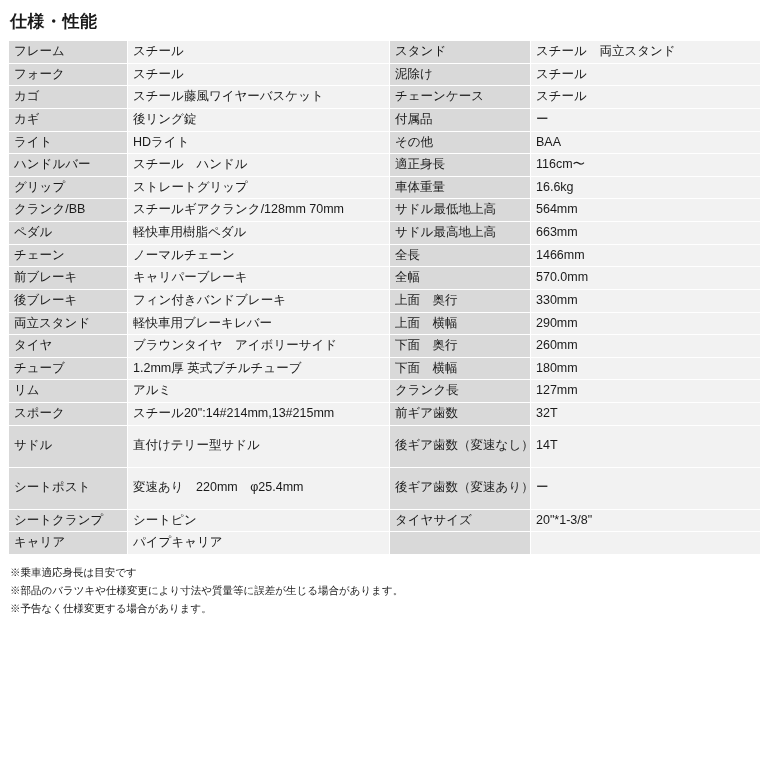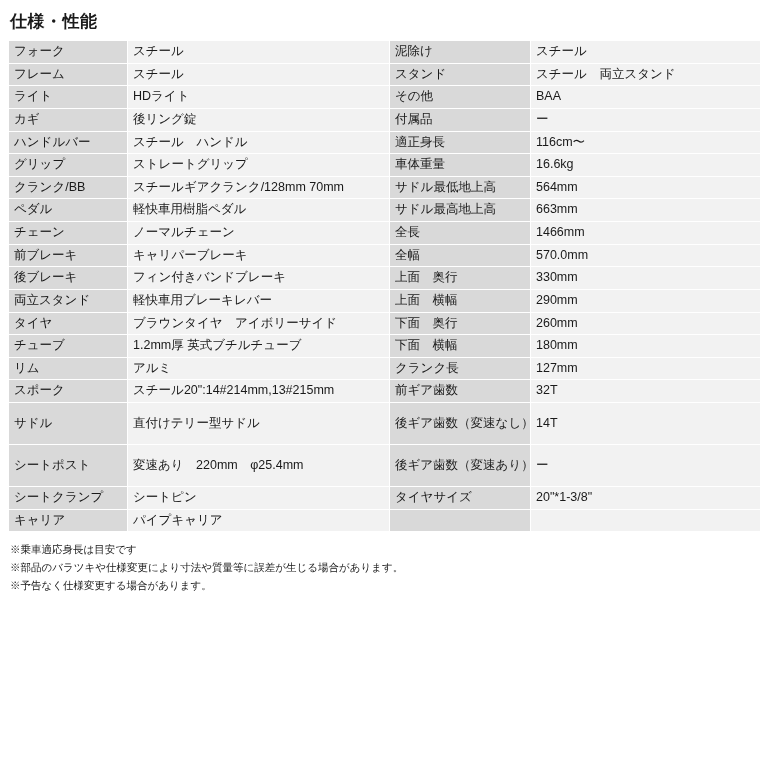--- a/index.html
+++ b/index.html
@@ -67,42 +67,48 @@
 
   <table class="spec">
     <colgroup>
       <col class="c1">
         <col class="c2">
         <col class="c3">
         <col class="c4">
     </colgroup>
     <tbody>
       <tr>
-        <td class="label">フォーク</td>
-        <td class="value">スチール</td>
-        <td class="label">泥除け</td>
-        <td class="value">スチール</td>
-      </tr>
-      <tr>
         <td class="label">フレーム</td>
         <td class="value">スチール</td>
         <td class="label">スタンド</td>
         <td class="value">スチール　両立スタンド</td>
+      </tr>
+      <tr>
+        <td class="label">フォーク</td>
+        <td class="value">スチール</td>
+        <td class="label">泥除け</td>
+        <td class="value">スチール</td>
+      </tr>
+      <tr>
+        <td class="label">カゴ</td>
+        <td class="value">スチール藤風ワイヤーバスケット</td>
+        <td class="label">チェーンケース</td>
+        <td class="value">スチール</td>
+      </tr>
+      <tr>
+        <td class="label">カギ</td>
+        <td class="value">後リング錠</td>
+        <td class="label">付属品</td>
+        <td class="value">ー</td>
       </tr>
       <tr>
         <td class="label">ライト</td>
         <td class="value">HDライト</td>
         <td class="label">その他</td>
         <td class="value">BAA</td>
-      </tr>
-      <tr>
-        <td class="label">カギ</td>
-        <td class="value">後リング錠</td>
-        <td class="label">付属品</td>
-        <td class="value">ー</td>
       </tr>
       <tr>
         <td class="label">ハンドルバー</td>
         <td class="value">スチール　ハンドル</td>
         <td class="label">適正身長</td>
         <td class="value">116cm〜</td>
       </tr>
       <tr>
         <td class="label">グリップ</td>
         <td class="value">ストレートグリップ</td>

